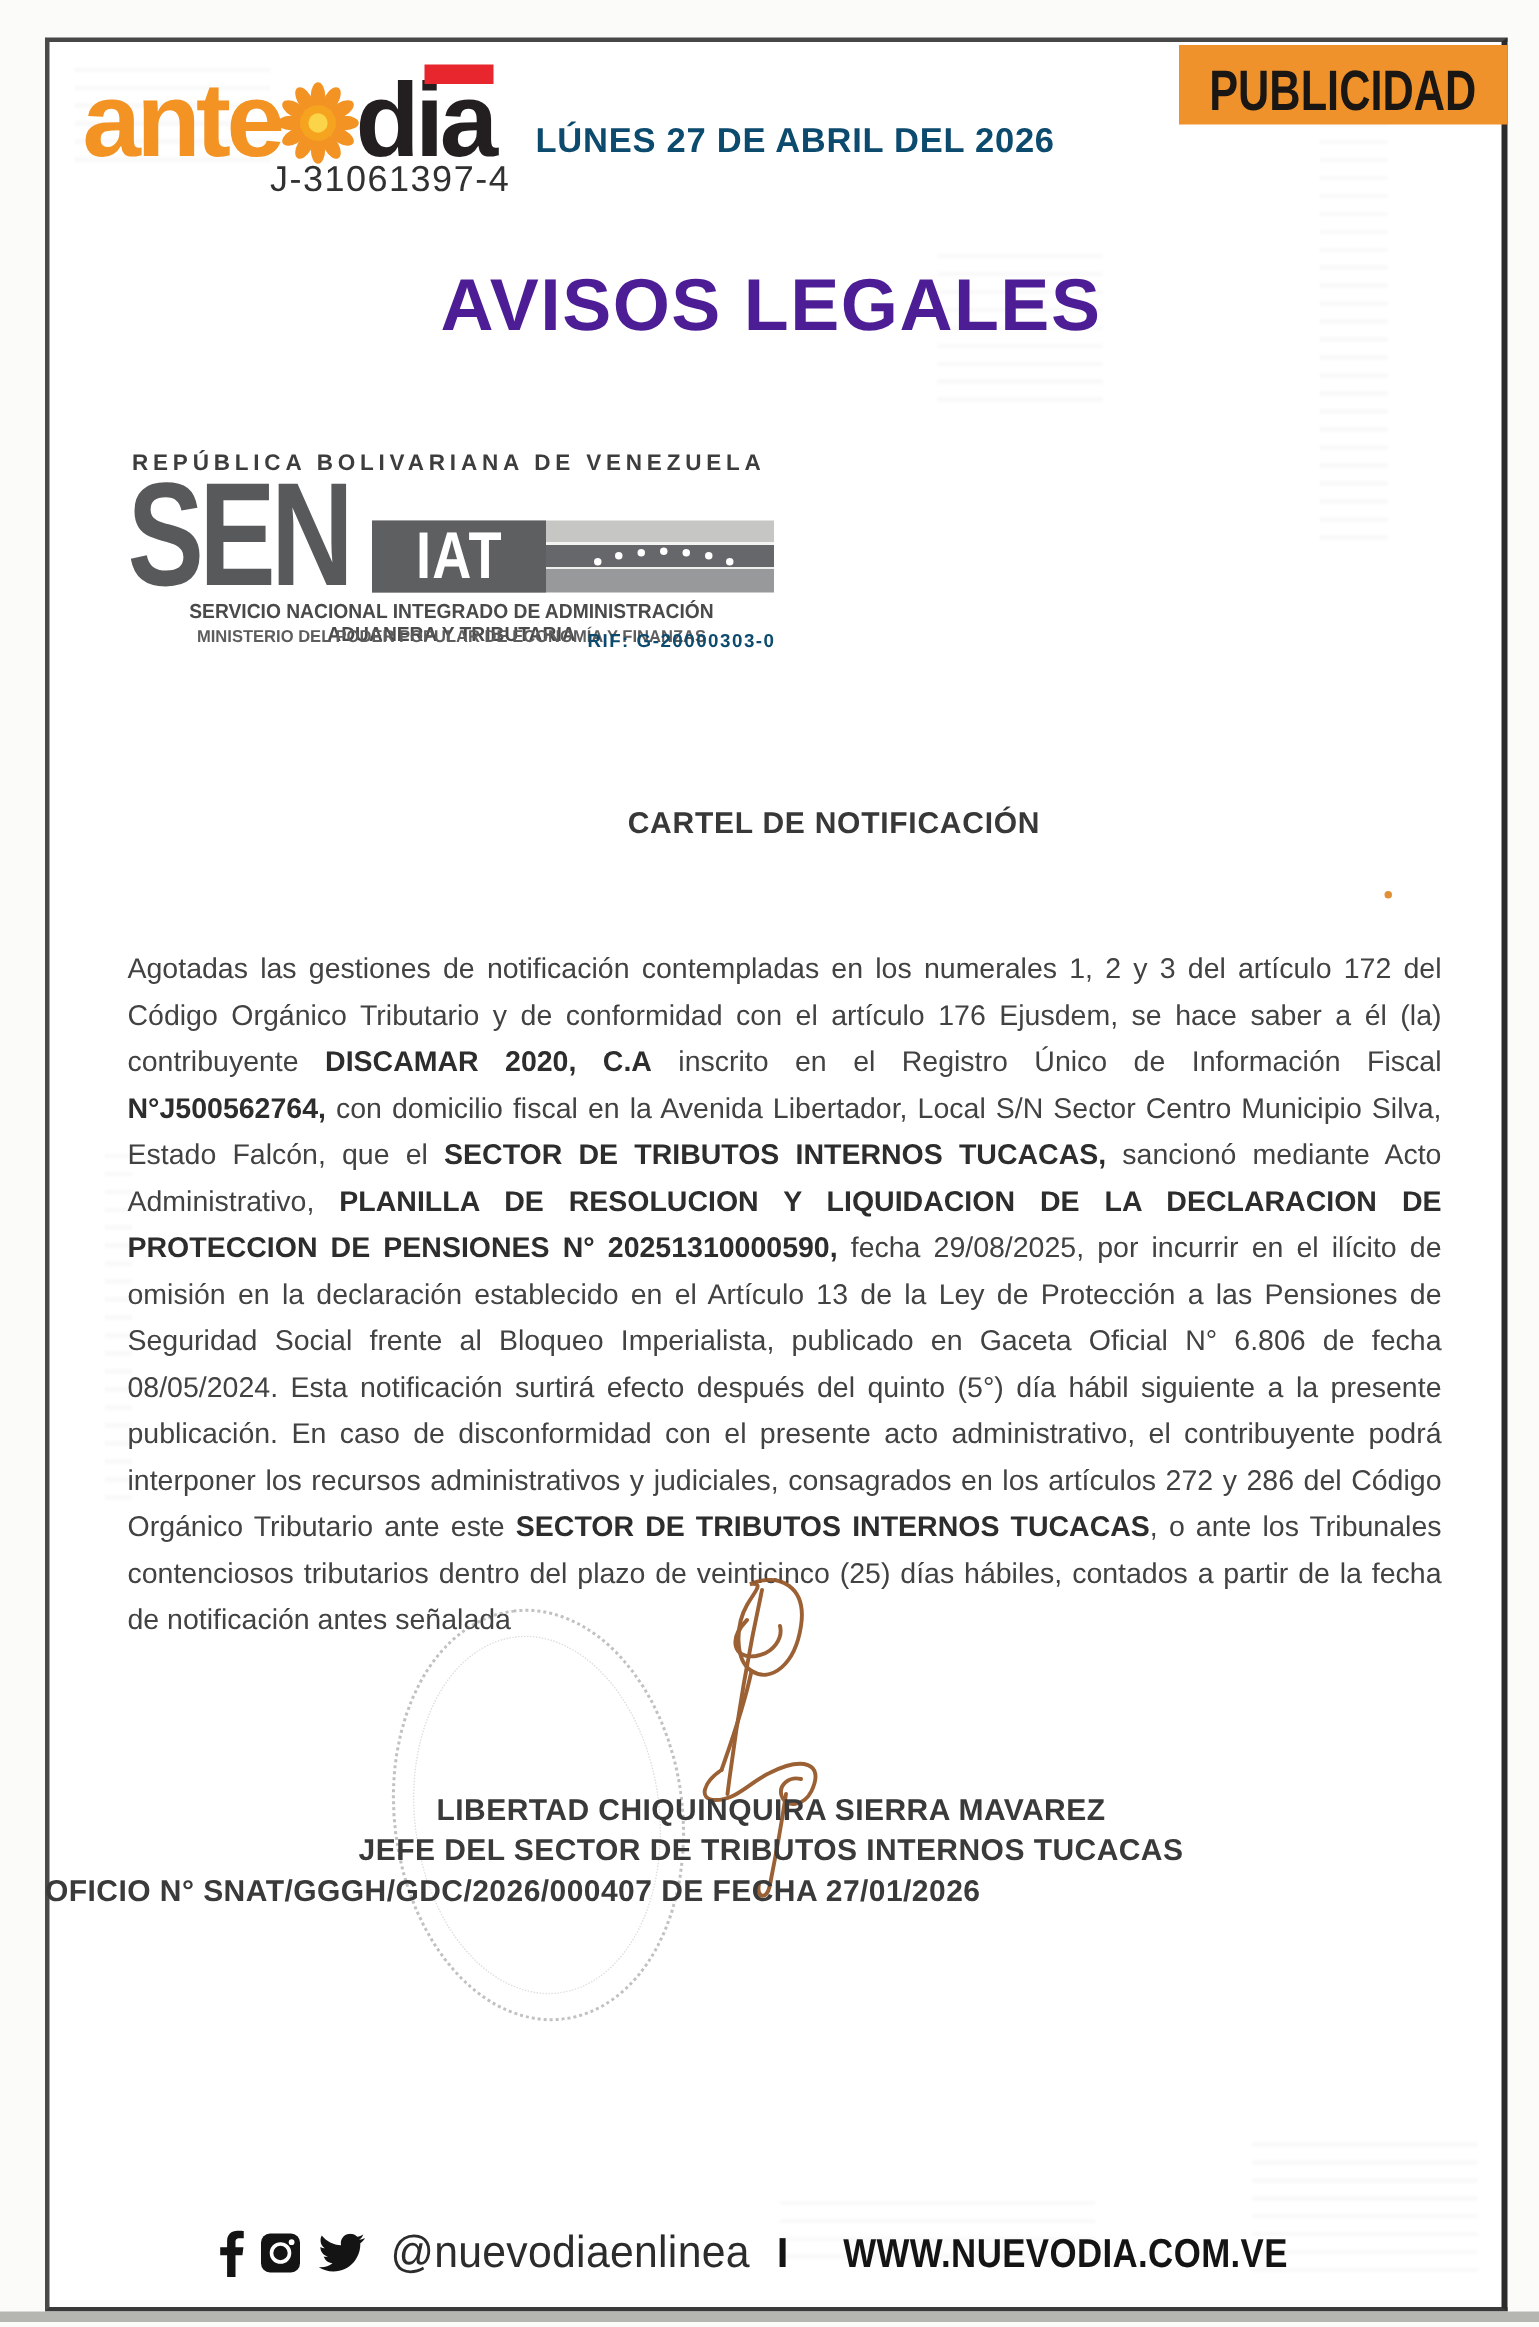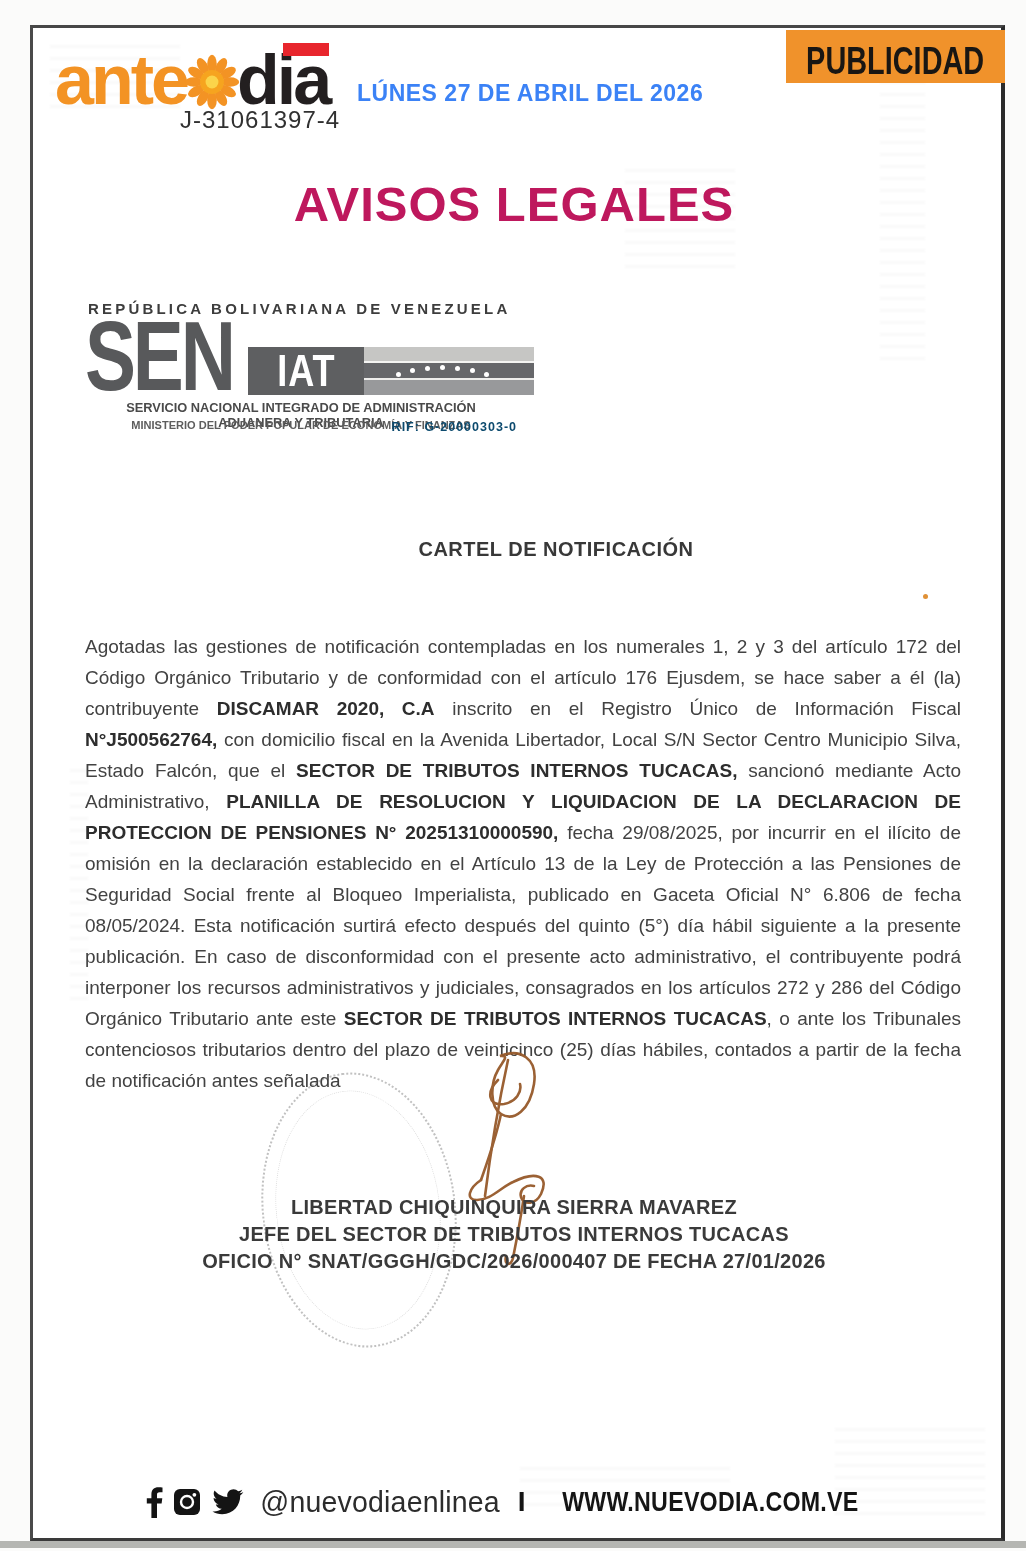--- a/index.html
+++ b/index.html
@@ -12,38 +12,38 @@
   .bottom-band{position:absolute;left:0;top:1541px;width:1026px;height:7px;background:#b5b6b2;}
 
   
   .brand-logo{position:absolute;left:55px;top:40px;height:84px;white-space:nowrap;
       font-weight:800;font-size:70px;letter-spacing:-3px;line-height:80px;}
   .logo-nuev{color:#F39324;}
   .logo-sun{display:inline-block;width:56px;height:56px;vertical-align:-6px;margin:0 -3px;}
   .logo-dia{color:#231F20;position:relative;display:inline-block;}
   .logo-accent{position:absolute;top:3px;right:0px;width:46px;height:13px;background:#E8262D;}
   .brand-rif{position:absolute;left:180px;top:106px;font-size:24px;letter-spacing:1px;color:#313131;}
-  .date-line{position:absolute;left:357px;top:80px;font-size:23px;font-weight:700;color:#3b82f6;letter-spacing:.5px;}
+  .date-line{position:absolute;left:357px;top:80px;font-size:23px;font-weight:700;color:#0c4a6e;letter-spacing:.5px;}
   .publicidad{position:absolute;left:786px;top:30px;width:219px;height:53px;background:#F0922B;
       display:flex;align-items:flex-end;justify-content:center;}
   .publicidad span{font-size:38px;font-weight:800;color:#191613;transform:scaleX(.76);letter-spacing:0px;}
 
   
   .avisos-title{position:absolute;left:30px;top:176px;width:968px;text-align:center;
-      font-size:49px;font-weight:800;color:#be185d;letter-spacing:1px;}
+      font-size:49px;font-weight:800;color:#4c1d95;letter-spacing:1px;}
   .avisos-number{position:absolute;left:30px;top:228px;width:968px;text-align:center;
       font-size:36px;font-weight:800;color:#161616;}
 
   
   .republic-line{position:absolute;left:88px;top:300px;font-size:15px;font-weight:700;
       letter-spacing:3.2px;color:#3d3d3d;}
   .sen-word{position:absolute;left:85px;top:318px;font-size:98px;line-height:77px;font-weight:700;
       color:#58595b;letter-spacing:-4px;transform:scaleX(.78);transform-origin:left top;}
   .flag-block{position:absolute;left:248px;top:347px;width:268px;height:48px;
-      background:linear-gradient(180deg,#c6c6c4 0 30%,#f4f4f2 30% 34%,#66676a 34% 64%,#eeeeec 64% 68%,#98999b 68% 100%);padding-left:18px;}
+      background:linear-gradient(180deg,#c6c6c4 0 30%,#f4f4f2 30% 34%,#66676a 34% 64%,#eeeeec 64% 68%,#98999b 68% 100%);}
   .iat-block{position:absolute;left:0;top:0;width:116px;height:48px;background:#5e5f61;
       display:flex;align-items:center;justify-content:center;}
   .iat-block span{color:#ffffff;font-size:44px;font-weight:800;transform:scaleX(.82);letter-spacing:1px;}
   .star{position:absolute;width:5px;height:5px;background:#ffffff;border-radius:50%;}
   .service-line{position:absolute;left:85px;top:400px;width:432px;text-align:center;
       font-size:13.5px;font-weight:700;color:#4a4a4a;transform:scaleX(.95);transform-origin:center;}
   .ministry-line{position:absolute;left:85px;top:419px;width:432px;text-align:center;
       font-size:11.5px;font-weight:700;color:#5d5d5d;transform:scaleX(.96);transform-origin:center;}
   .rif-line{position:absolute;left:85px;top:420px;width:432px;text-align:right;
       font-size:12.5px;font-weight:600;color:#0c4a6e;letter-spacing:1px;}
@@ -59,21 +59,21 @@
   
   .stamp-oval{position:absolute;left:262px;top:1072px;width:190px;height:272px;border-radius:50%;
       border:2px dotted rgba(105,105,105,.55);transform:rotate(-7deg);opacity:.75;}
   .stamp-oval2{position:absolute;left:276px;top:1090px;width:162px;height:238px;border-radius:50%;
       border:1px dotted rgba(120,120,120,.4);transform:rotate(-7deg);opacity:.6;}
   .signature-svg{position:absolute;left:438px;top:1046px;}
   .sig-name{position:absolute;left:30px;top:1196px;width:968px;text-align:center;
       font-size:20px;font-weight:700;color:#3a3a3a;letter-spacing:.3px;}
   .sig-title{position:absolute;left:30px;top:1223px;width:968px;text-align:center;
       font-size:20px;font-weight:700;color:#3a3a3a;letter-spacing:.3px;}
-  .sig-oficio{position:absolute;left:30px;top:1250px;width:968px;text-align:center;
+  .sig-oficio{position:absolute;left:30px;top:1250px;width:968px;
       font-size:20px;font-weight:700;color:#3a3a3a;letter-spacing:.3px;}
 
   
   .footer-row{position:absolute;left:30px;top:1480px;width:968px;height:44px;
       display:flex;align-items:center;justify-content:center;gap:10px;}
   .icon{display:inline-flex;align-items:center;justify-content:center;}
   .handle{font-size:30px;color:#2c2c2c;transform:scaleX(.95);letter-spacing:.2px;}
   .sep{font-size:28px;font-weight:800;color:#141414;margin:0 2px;}
   .website{font-size:27px;font-weight:800;color:#141414;transform:scaleX(.86);letter-spacing:.3px;}
 

